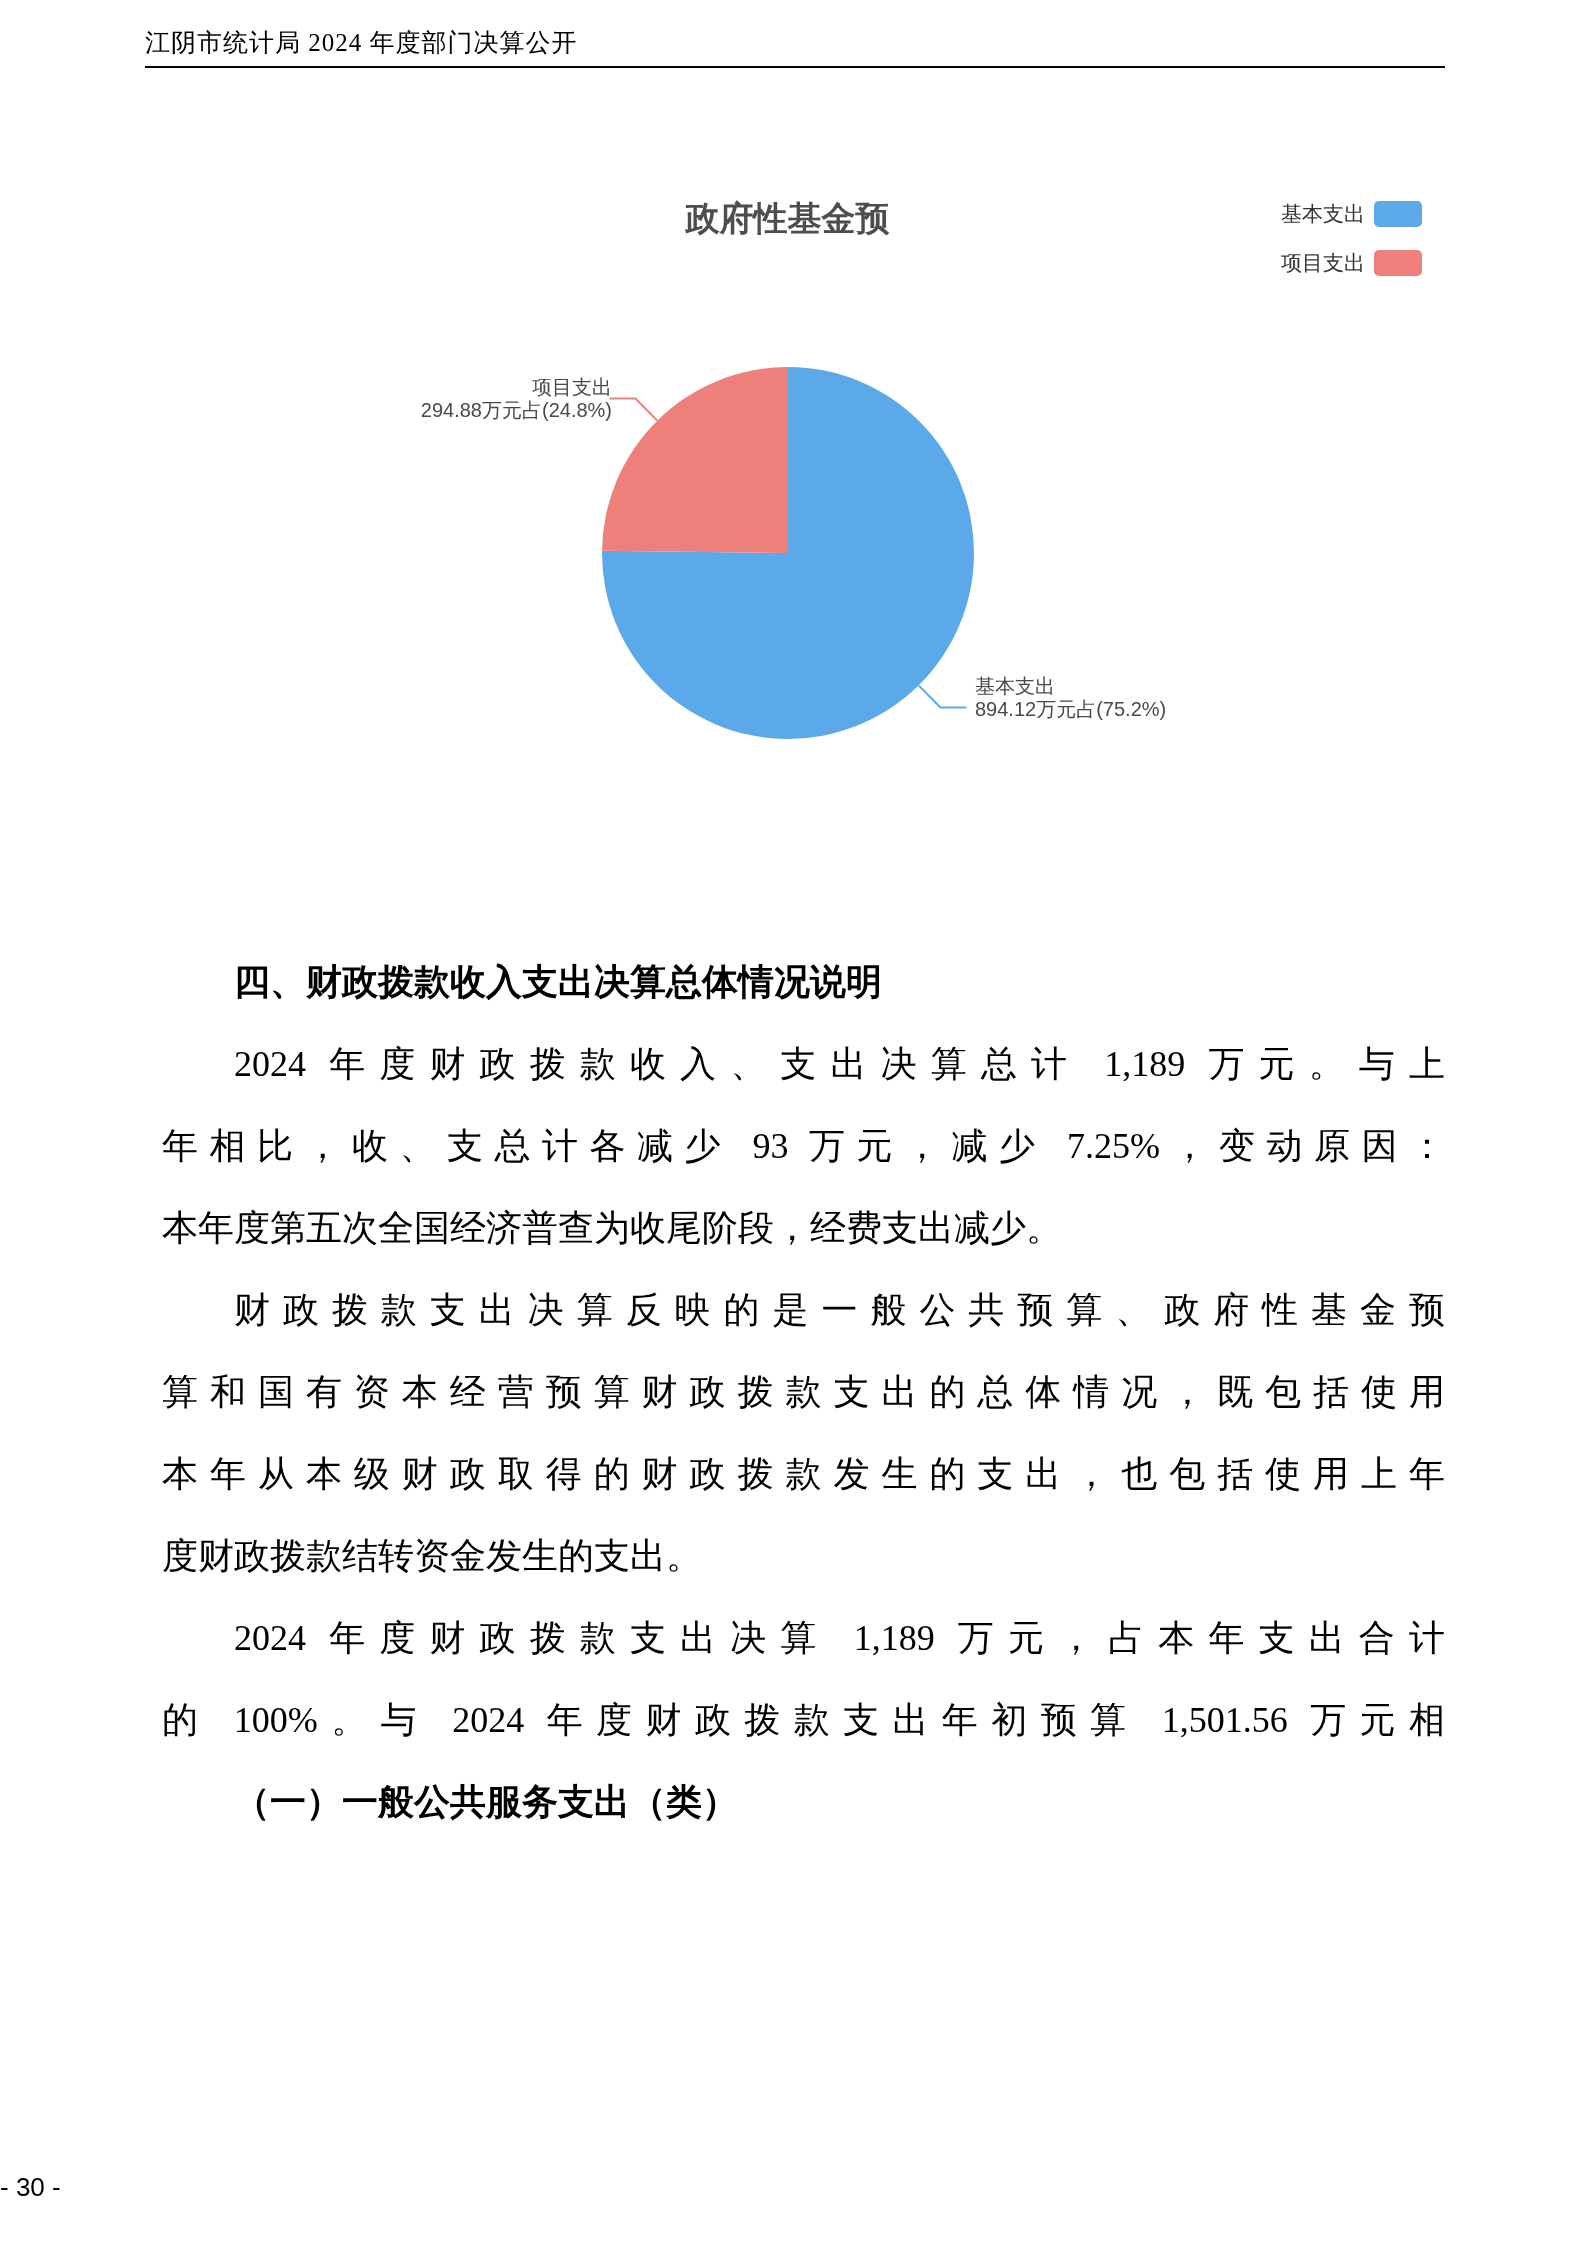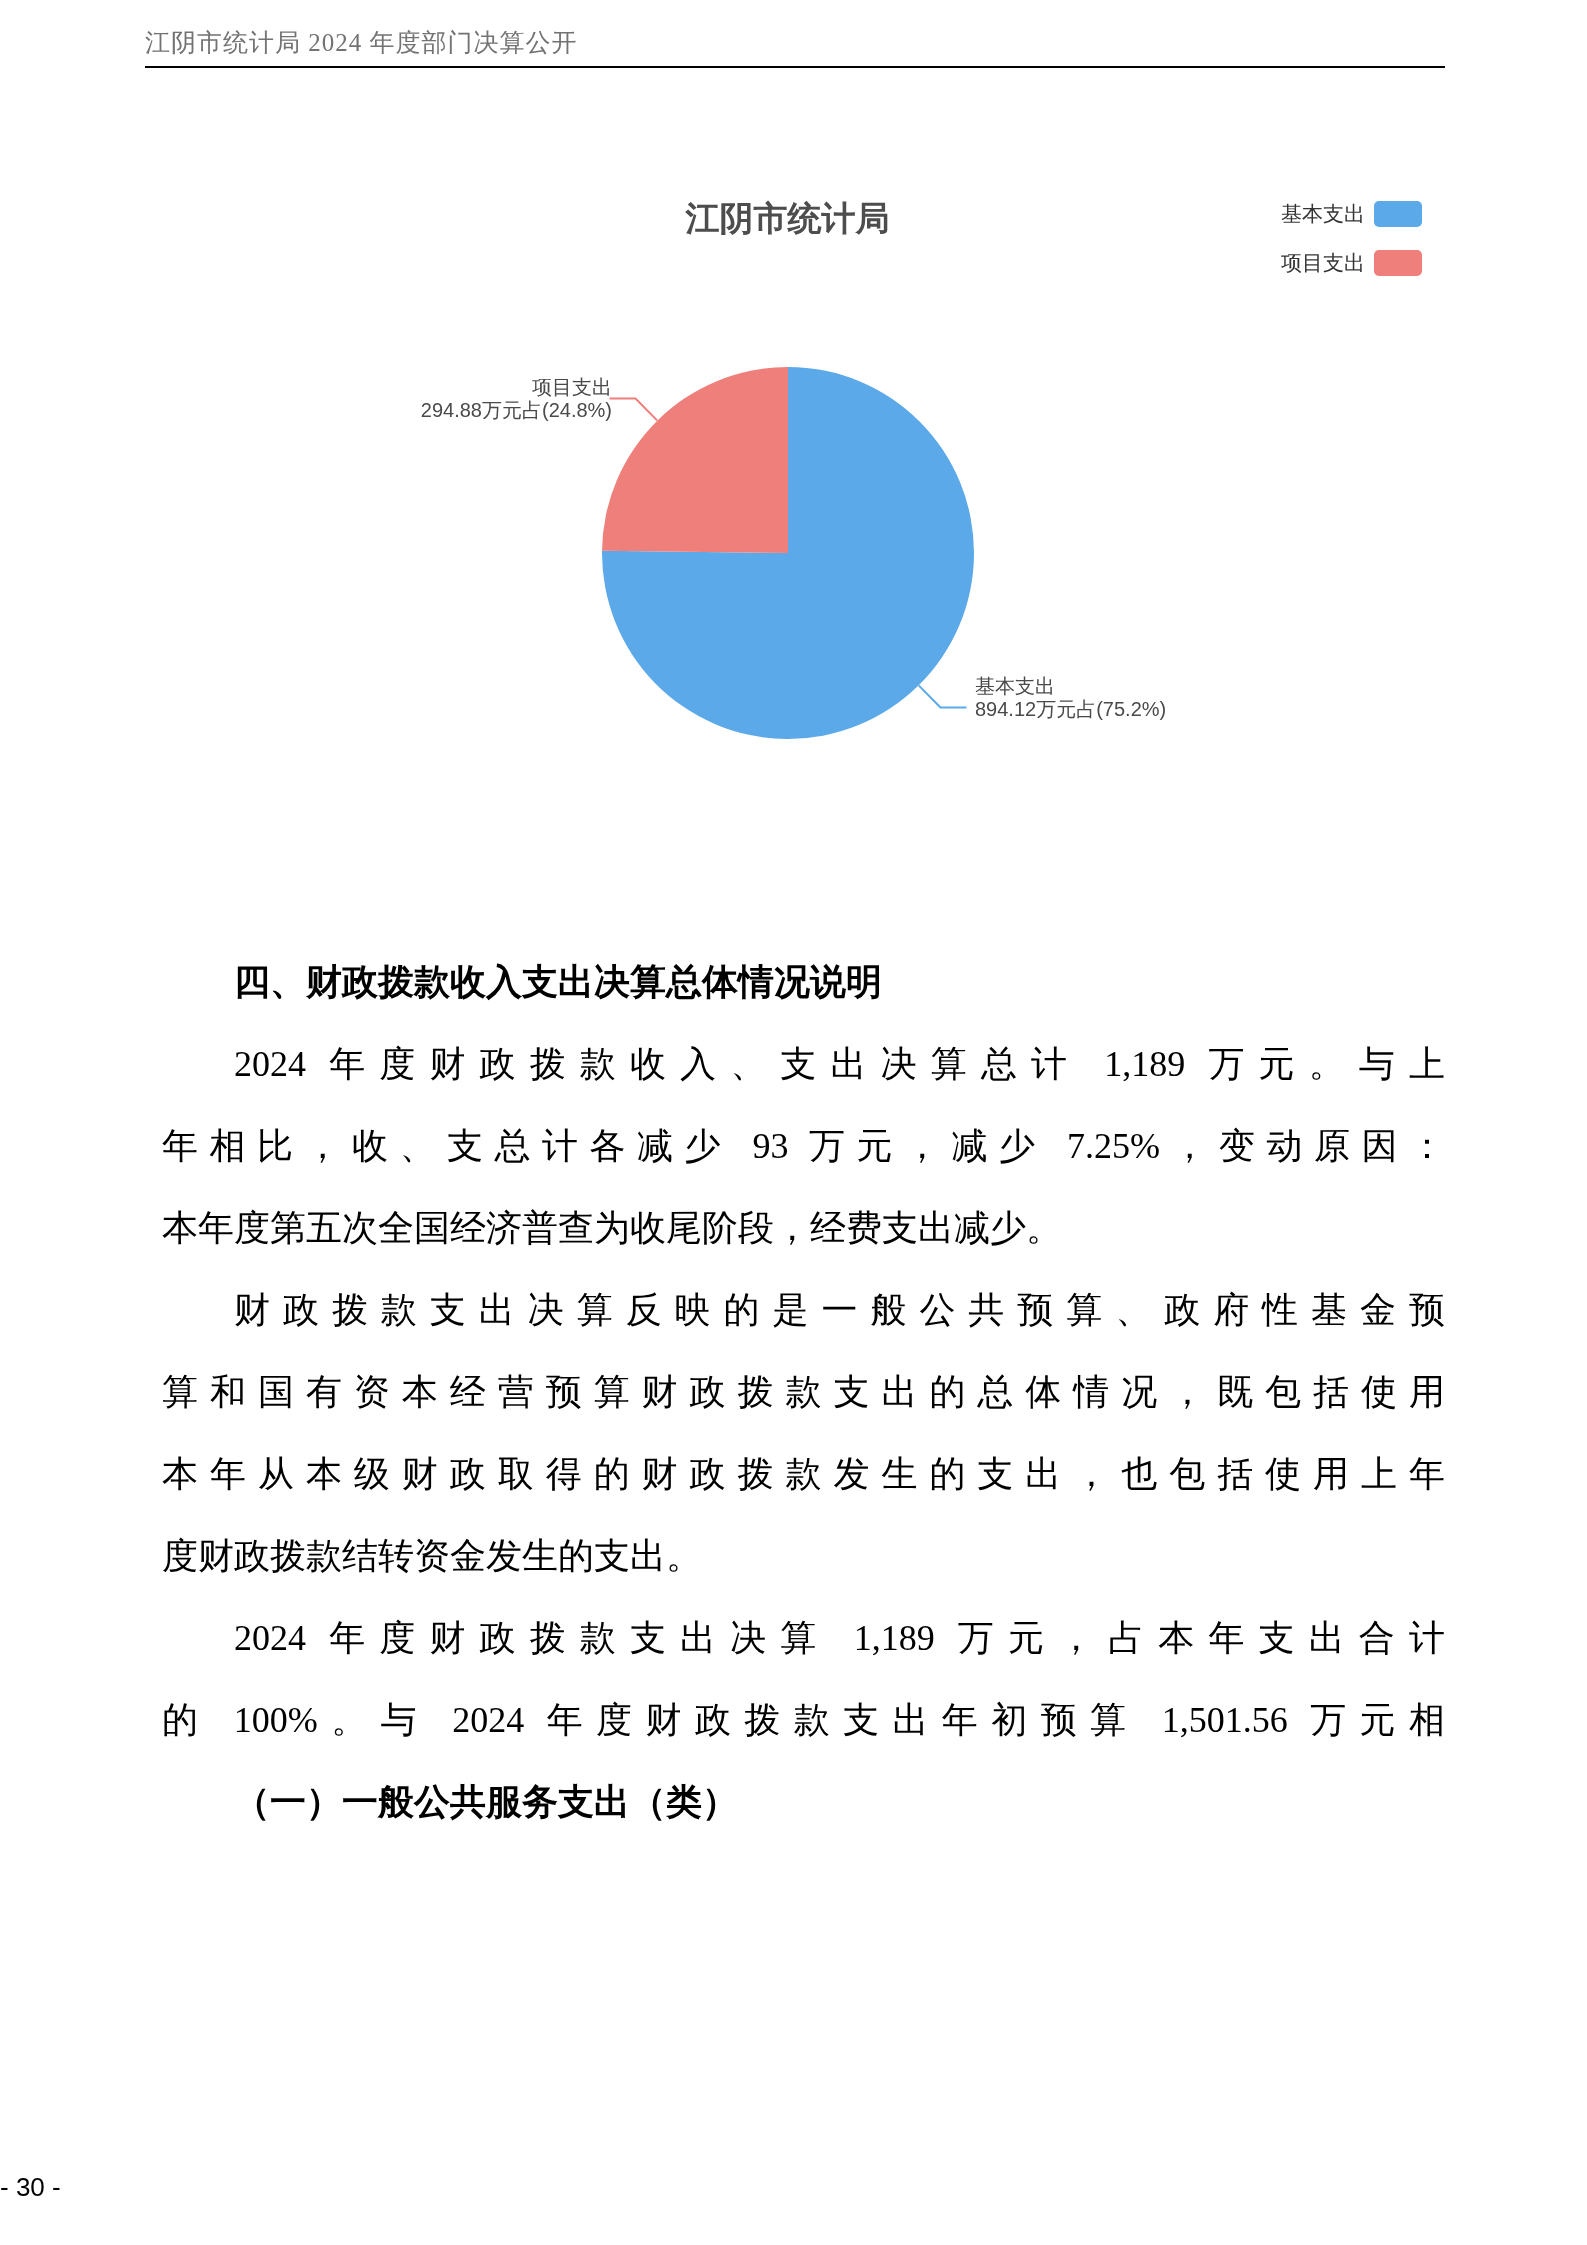--- a/index.html
+++ b/index.html
@@ -15,21 +15,21 @@
     color: #000;
   }
 
   
   #doc-header {
     position: absolute;
     left: 145px; top: 26px;
     font-size: 25px;
     letter-spacing: 1px;
     font-family: "Liberation Serif", "DejaVu Serif", serif;
-    color: #737373;
+    color: #000000;
   }
   #header-rule {
     position: absolute;
     left: 145px; top: 66px;
     width: 1300px; height: 2px;
     background: #000;
   }
 
   
   #chart-area { position: absolute; left: 0; top: 130px; width: 1587px; height: 660px; }
@@ -109,21 +109,21 @@
 </style>
 </head>
 <body>
 
 <div id="page">
 
   <div id="doc-header">江阴市统计局 2024 年度部门决算公开</div>
   <div id="header-rule"></div>
 
   <div id="chart-area">
-    <div id="chart-title">江阴市统计局</div>
+    <div id="chart-title">政府性基金预</div>
 
     <div id="chart-legend">
         <div class="legend-row">
           <span class="legend-label">基本支出</span>
           <span class="legend-swatch" style="background: rgb(91, 169, 232);"></span>
         </div>
         <div class="legend-row">
           <span class="legend-label">项目支出</span>
           <span class="legend-swatch" style="background: rgb(239, 127, 123);"></span>
         </div>

